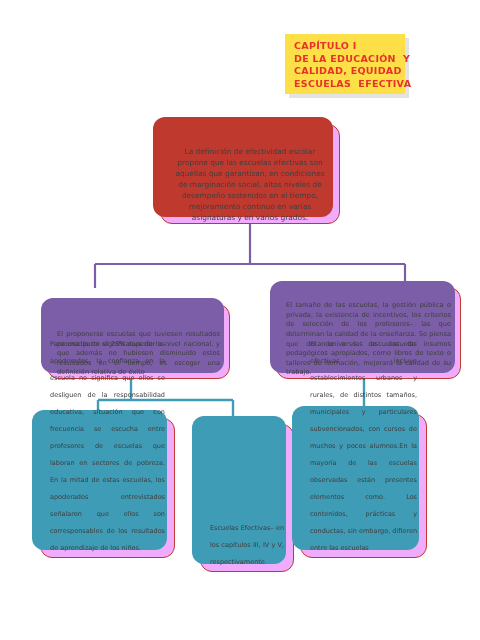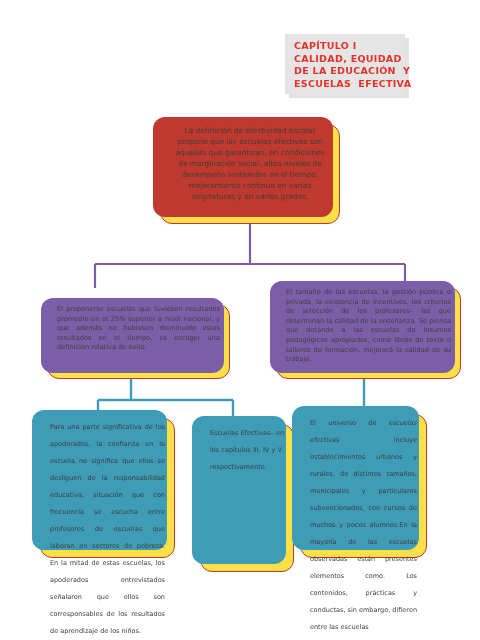--- a/index.html
+++ b/index.html
@@ -30,44 +30,44 @@
     width: 480px;
     height: 640px;
     z-index: 1;
   }
 
   
   .title-banner {
     position: absolute;
     z-index: 3;
     box-sizing: border-box;
-    background: #e5e5e5;
+    background: #fde047;
     box-shadow: 4px 4px 0 0 #e3e3e3;
     padding: 6px 8px 6px 9px;
   }
   .title-banner .title-line {
     color: #e8312a;
     font-family: "DejaVu Sans", sans-serif;
     font-weight: bold;
     font-size: 9.5px;
     line-height: 12.6px;
     letter-spacing: 0.3px;
     white-space: pre;
   }
 
   
   .node {
     position: absolute;
     z-index: 2;
     box-sizing: border-box;
     border-radius: 12px;
-    background: #fde047;
+    background: #f0abfc;
     border: 1.3px solid #c0392f;
     display: flex;
-    align-items: flex-start;
+    align-items: flex-end;
     justify-content: center;
   }
   .node .shadow {
     position: absolute;
     border-radius: 12px;
     z-index: -1;
   }
   .node .body {
     position: relative;
     z-index: 1;
@@ -174,22 +174,22 @@
     <path d="M 131 362 L 131 400" stroke="#3e9cb6" stroke-width="2.4" fill="none"></path>
     <path d="M 98 400 L 233 400" stroke="#3e9cb6" stroke-width="2.4" fill="none"></path>
     <path d="M 98 400 L 98 419" stroke="#3e9cb6" stroke-width="2.4" fill="none"></path>
     <path d="M 233 400 L 233 425" stroke="#3e9cb6" stroke-width="2.4" fill="none"></path>
 
     <path d="M 364 379 L 364 415" stroke="#3e9cb6" stroke-width="2.4" fill="none"></path>
   </svg>
 
   <div class="title-banner" style="left:285px; top:34px; width:120px; height:60px;">
     <div class="title-line">CAPÍTULO I</div>
+    <div class="title-line">DE LA EDUCACIÓN  Y</div>
     <div class="title-line">CALIDAD, EQUIDAD</div>
-    <div class="title-line">DE LA EDUCACIÓN  Y</div>
     <div class="title-line">ESCUELAS  EFECTIVA</div>
   </div>
 
   <div class="node" id="node-root">
     <span class="shadow"></span>
     <div class="body">
       <p>La  definición de efectividad escolar propone que las escuelas efectivas son aquellas que garantizan, en condiciones de marginación social, altos niveles de desempeño sostenidos en el tiempo, mejoramiento continuo en varias asignaturas y en varios grados.</p>
     </div>
   </div>
 

